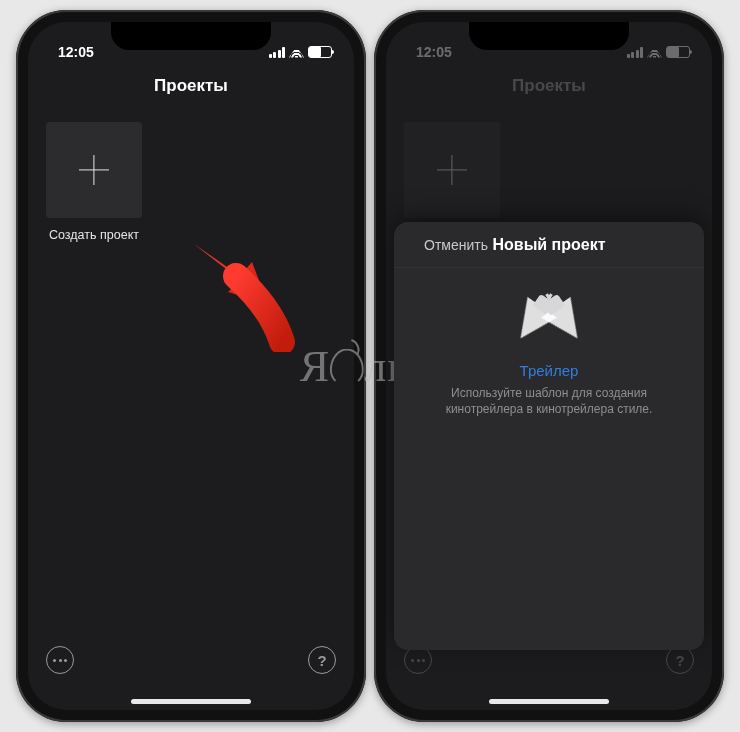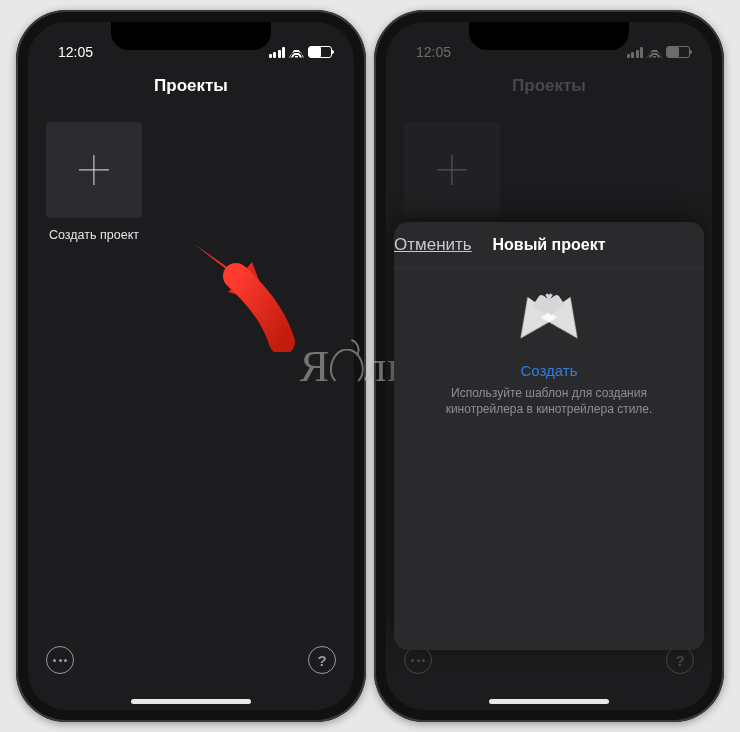--- a/index.html
+++ b/index.html
@@ -44,21 +44,21 @@
       border-bottom-right-radius: 18px;
       z-index: 50;
     }
     .status-bar {
       height: 44px;
       display: flex;
       justify-content: space-between;
       align-items: center;
       padding: 16px 22px 0 30px;
       font-size: 14px;
-      font-weight: 400;
+      font-weight: 700;
     }
     .status-right { display: flex; align-items: center; gap: 4px; }
     .signal { display: flex; align-items: flex-end; gap: 1.5px; height: 11px; }
     .signal i { width: 3px; background: #fff; border-radius: 1px; }
     .signal i:nth-child(1){height:4px}.signal i:nth-child(2){height:6px}.signal i:nth-child(3){height:8px}.signal i:nth-child(4){height:11px}
     .wifi { width:15px; height:11px; position:relative; }
     .wifi::before { content:""; position:absolute; inset:0; background:
       radial-gradient(circle at 50% 100%, #fff 0 1.8px, transparent 2px),
       radial-gradient(circle at 50% 100%, transparent 3px, #fff 3.5px 5px, transparent 5.5px),
       radial-gradient(circle at 50% 100%, transparent 6px, #fff 6.5px 8px, transparent 8.5px);
@@ -120,22 +120,22 @@
       z-index:30;
       display:flex; flex-direction:column;
       overflow:hidden;
     }
     .sheet-header {
       display:flex; align-items:center; justify-content:center;
       position:relative; height:46px; border-bottom:1px solid rgba(255,255,255,.04);
     }
     .sheet-title { font-size:16px; font-weight:700; color:#fff; }
     .sheet-cancel {
-      position:absolute; left:0; top:0; height:46px; display:flex; align-items:center;
-      font-size:17px; color:#c9c9cd;text-decoration:underline;
+      position:absolute; left:30px; top:0; height:46px; display:flex; align-items:center;
+      font-size:14px; color:#c9c9cd;
     }
     .sheet-body { flex:1; overflow:auto; padding:10px 10px; }
     .option {
       text-align:center; padding:16px 12px 18px; color:#fff; border-radius:6px;
     }
     .option.highlight { border:2px solid #d23b2a; margin-bottom:6px; }
     .option-title { font-size:15px; color:#2f7fe0; margin-top:10px; }
     .option-desc { font-size:12px; color:#8e8e93; margin-top:6px; line-height:1.35; padding:0 10px; }
 
     .filmstrip {
@@ -297,21 +297,21 @@
           <div class="spotlights">
             <div class="spot left">
                 <div class="beam"></div>
                 <div class="lamp"></div>
               </div>
             <div class="spot right">
                 <div class="beam"></div>
                 <div class="lamp"></div>
               </div>
           </div>
-          <div class="option-title">Создать</div>
+          <div class="option-title">Трейлер</div>
           <div class="option-desc">Используйте шаблон для создания кинотрейлера в кинотрейлера стиле.</div>
         </div>
       </div>
     </div>
   </div>
 </div>
 
 <div class="watermark">
   <span>Я</span><span class="apple"></span><span>лык</span>
 </div>

